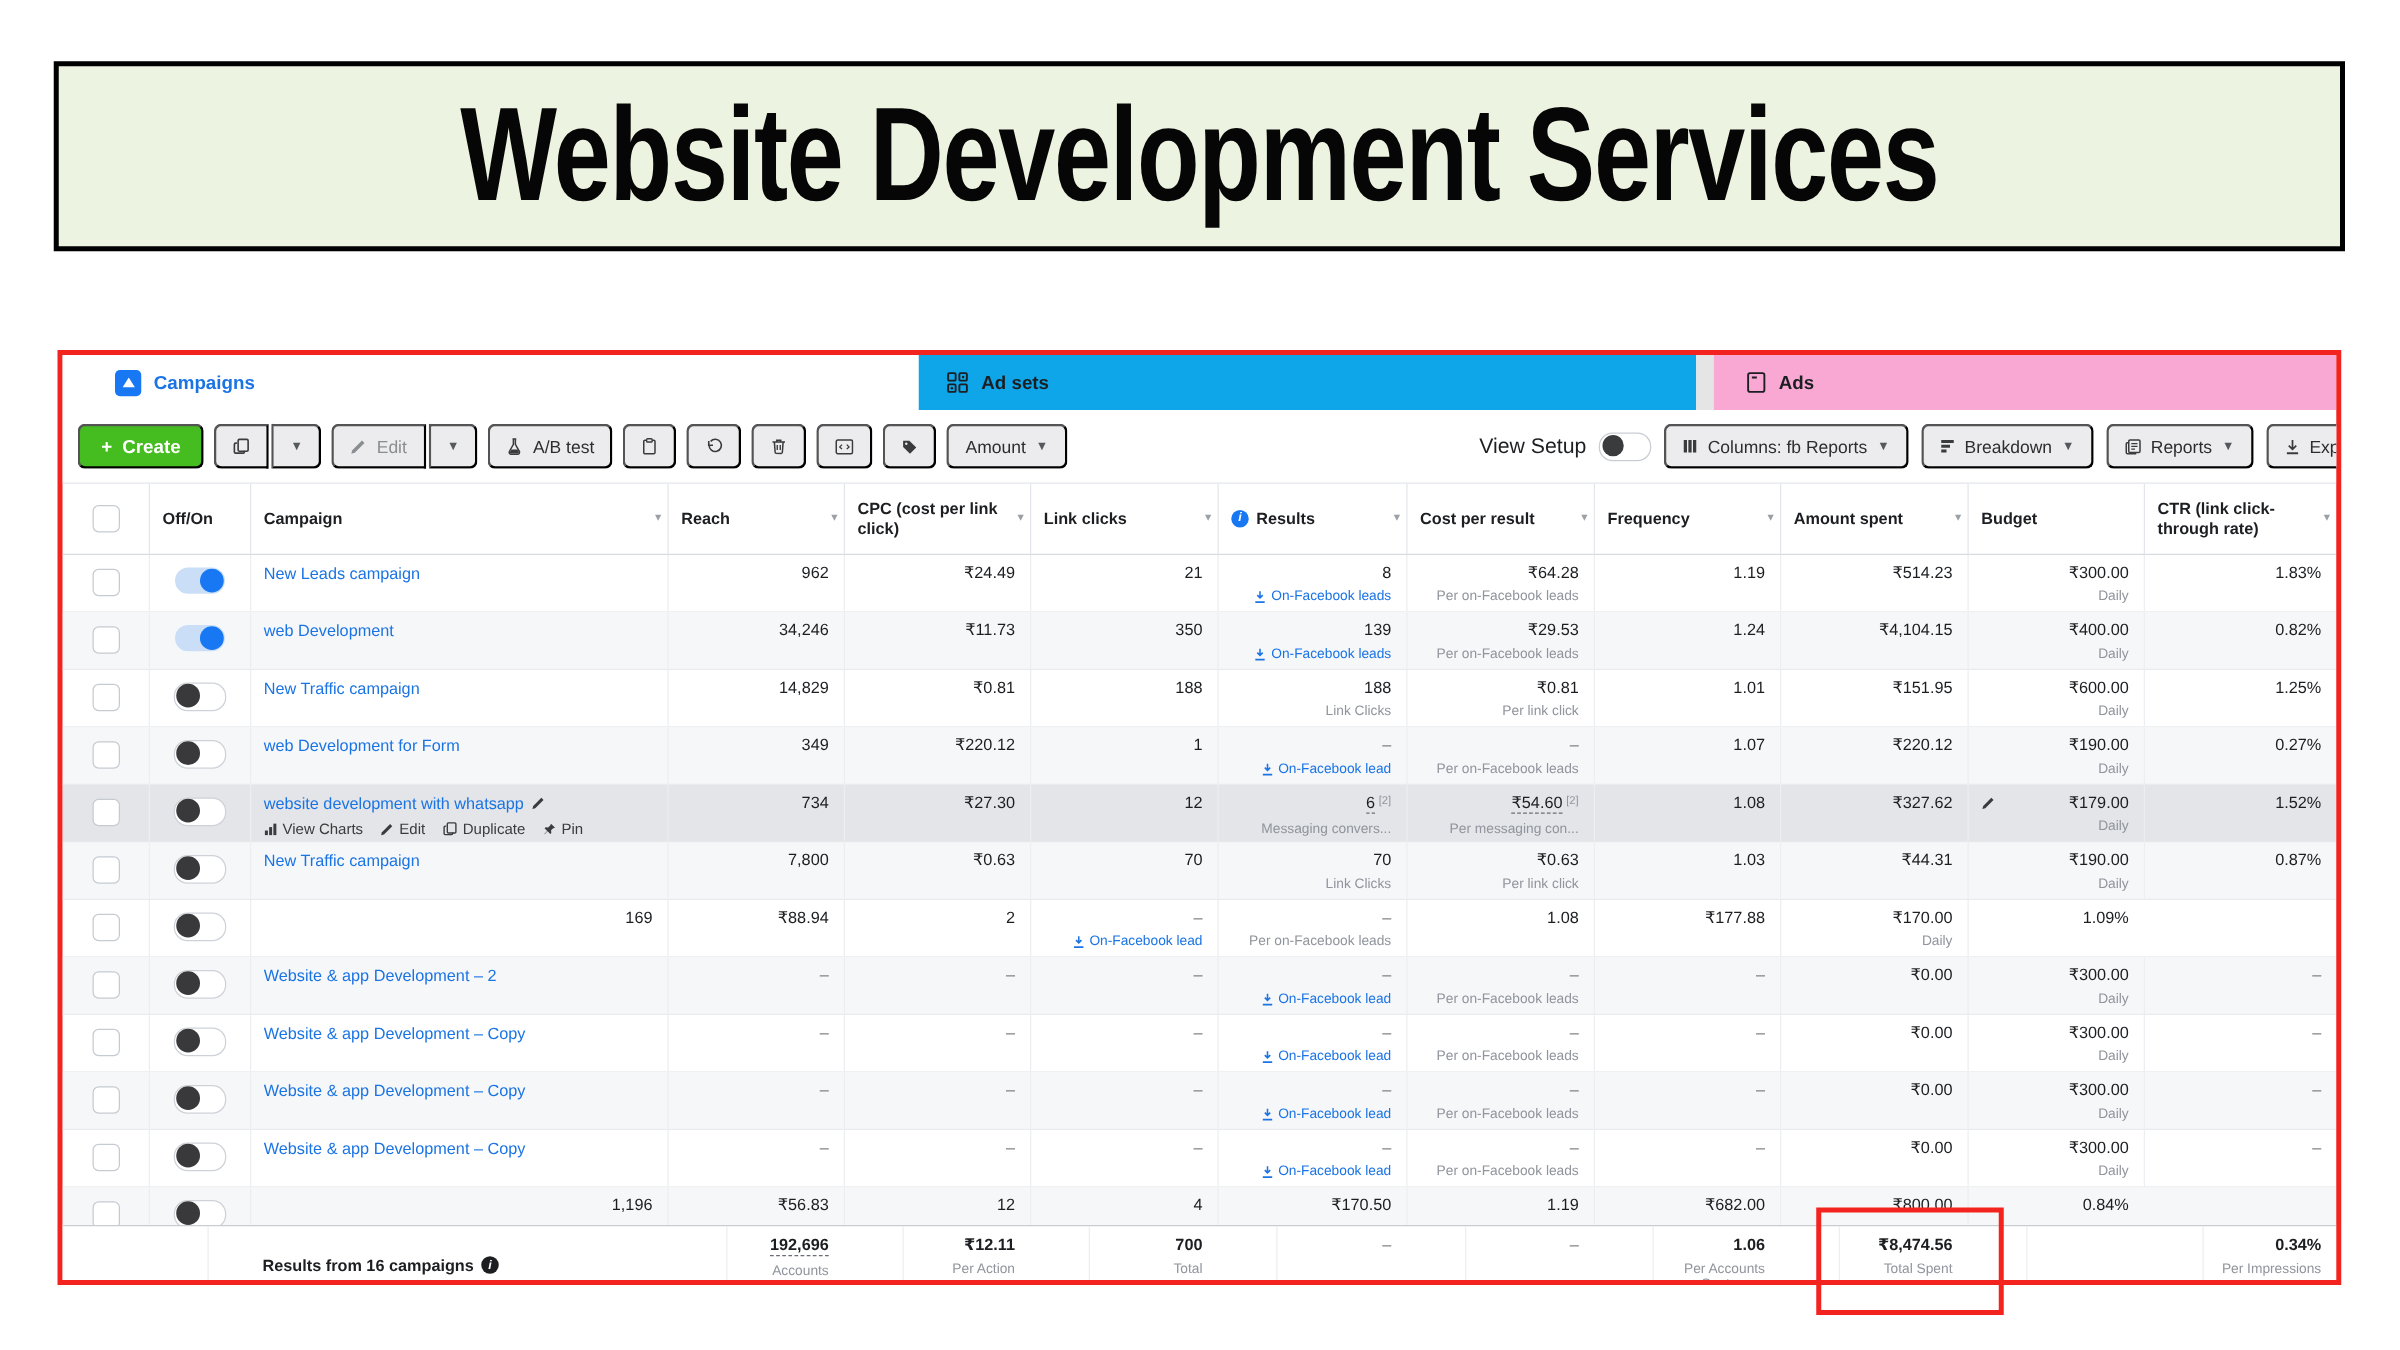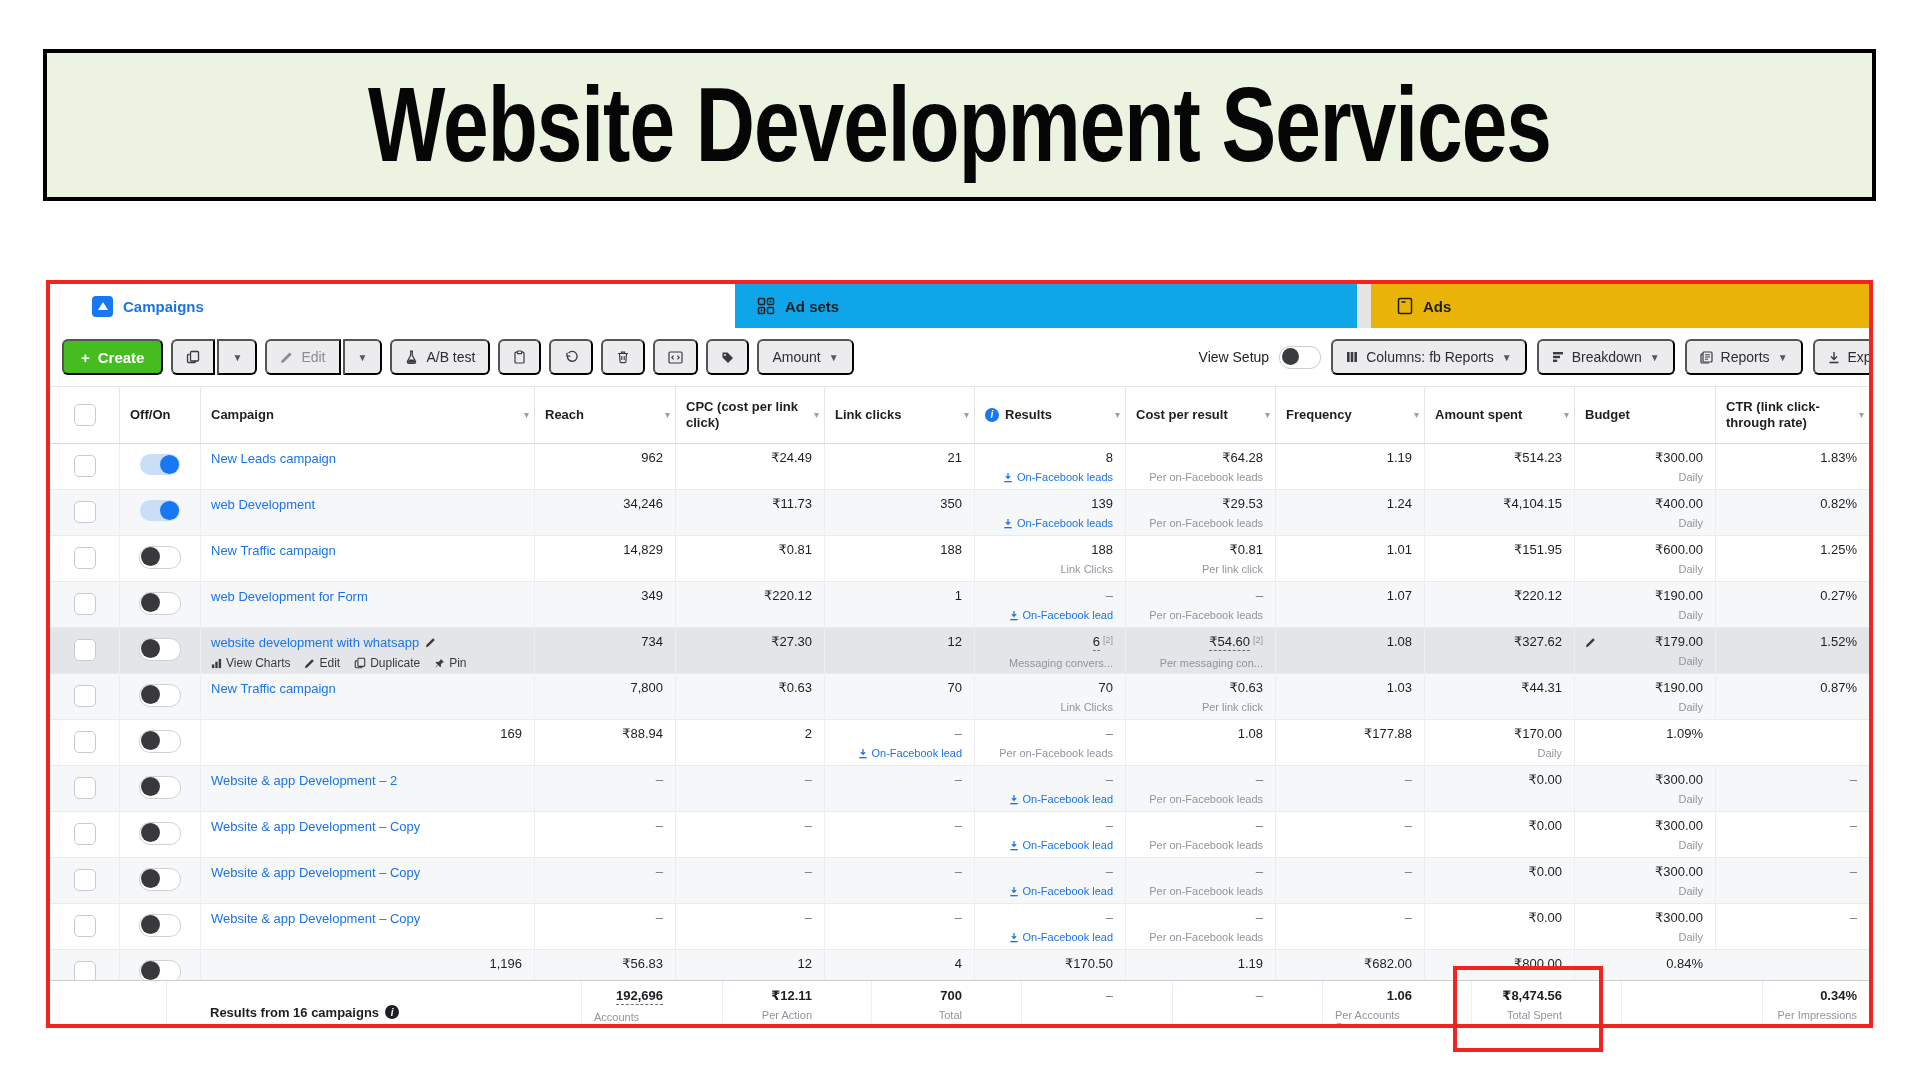--- a/index.html
+++ b/index.html
@@ -14,36 +14,36 @@
   
   .panel{position:absolute;left:46px;top:280px;width:1819px;height:740px;border:4px solid #f3241f;
          background:#fff;overflow:hidden;}
 
   
   .tabbar{height:44px;display:flex;}
   .tab{display:flex;align-items:center;gap:10px;font-weight:bold;font-size:15px;color:#1c1e21;}
   .tab-campaigns{width:643px;background:#fff;padding-left:42px;color:#1b74e4;}
   .tab-adsets{width:600px;background:#0ea5e9;padding-left:22px;}
   .tab-gap{width:14px;background:#e5e5e6;}
-  .tab-ads{flex:1;background:#eab308;padding-left:26px;}
+  .tab-ads{flex:1;background:#f9a8d4;padding-left:26px;}
   .camp-ic{width:21px;height:21px;border-radius:4px;background:#1877f2;display:flex;align-items:center;justify-content:center;}
 
   
   .toolbar{height:58px;display:flex;align-items:center;padding:0 0 0 12px;gap:8px;background:#fff;}
   .btn{height:36px;border-radius:6px;background:#ececee;display:inline-flex;align-items:center;gap:8px;
        padding:0 13px;font-size:14px;color:#2c2d2f;white-space:nowrap;}
   .btn .caret{font-size:10px;color:#55585c;}
   .btn-create{background:#45bd20;color:#fff;font-weight:bold;padding:0 17px;font-size:15px;}
   .btn-group{display:flex;gap:2px;}
   .btn-group .btn{border-radius:0;}
   .btn-group .btn:first-child{border-radius:6px 0 0 6px;}
   .btn-group .btn:last-child{border-radius:0 6px 6px 0;}
   .disabled-label{color:#8a8d91;}
   .right-tools{margin-left:auto;display:flex;align-items:center;gap:10px;}
-  .vs-label{font-size:14px;color:#1c1e21;}
+  .vs-label{font-size:17px;color:#1c1e21;}
   .vs-switch{width:40px;height:21px;border-radius:11px;background:#fff;border:1px solid #c9cdd3;position:relative;}
   .vs-switch .knob{width:17px;height:17px;border-radius:50%;background:#3a3b3c;position:absolute;left:2px;top:1px;}
   .btn-export{margin-right:-34px;}
   svg.tool{color:#3a3b3c;}
 
   
   .grid{display:grid;grid-template-columns:69px 81px 334px 141px 149px 150px 151px 150px 149px 150px 141px 1fr;}
   #table-header{height:56px;border-top:1px solid #e4e6eb;border-bottom:1px solid #d8dbdf;}
   .hcell{position:relative;display:flex;align-items:center;gap:6px;padding:0 18px 0 10px;font-weight:bold;
          font-size:13px;border-left:1px solid #e4e6eb;line-height:1.25;}
@@ -73,21 +73,21 @@
   .switch{width:40px;height:21px;border-radius:11px;position:relative;}
   .switch.on{background:#cadff7;}
   .switch.off{background:#fff;border:1px solid #ced2d8;}
   .knob{width:19px;height:19px;border-radius:50%;position:absolute;top:1px;}
   .switch.on .knob{right:1px;background:#1877f2;}
   .switch.off .knob{left:1px;top:0;background:#39393b;}
   .pencil-left{margin-right:auto;color:#3a3b3c;}
   .mini-icon{display:inline-flex;align-items:center;color:#3a3b3c;}
 
   #table-footer{height:46px;border-top:1px solid #c9cdd2;background:#fff;}
-  .fcell{border-left:1px solid #eceef1;padding:8px 12px 0;font-size:13px;text-align:left;margin-left:47px;}
+  .fcell{border-left:1px solid #eceef1;padding:8px 12px 0;font-size:13px;text-align:right;margin-left:47px;}
   .fcell.first{border-left:none;}
   .f-label{display:flex;align-items:center;gap:6px;font-weight:bold;font-size:13px;text-align:left;padding:8px 10px 0;}
   .fval{font-weight:bold;}
 
   .info-i{width:14px;height:14px;border-radius:50%;background:#1877f2;color:#fff;font-size:10px;font-weight:bold;
           display:inline-flex;align-items:center;justify-content:center;font-style:italic;flex:0 0 auto;}
   .info-i.dark{background:#1c1e21;}
 
   
   .total-highlight{position:absolute;left:1453px;top:966px;width:142px;height:78px;border:4px solid #f3241f;z-index:5;pointer-events:none;}

